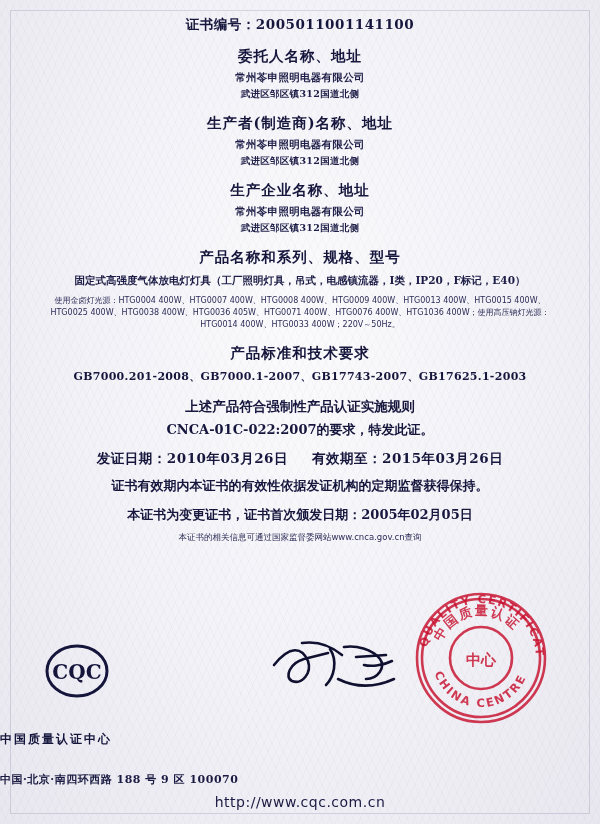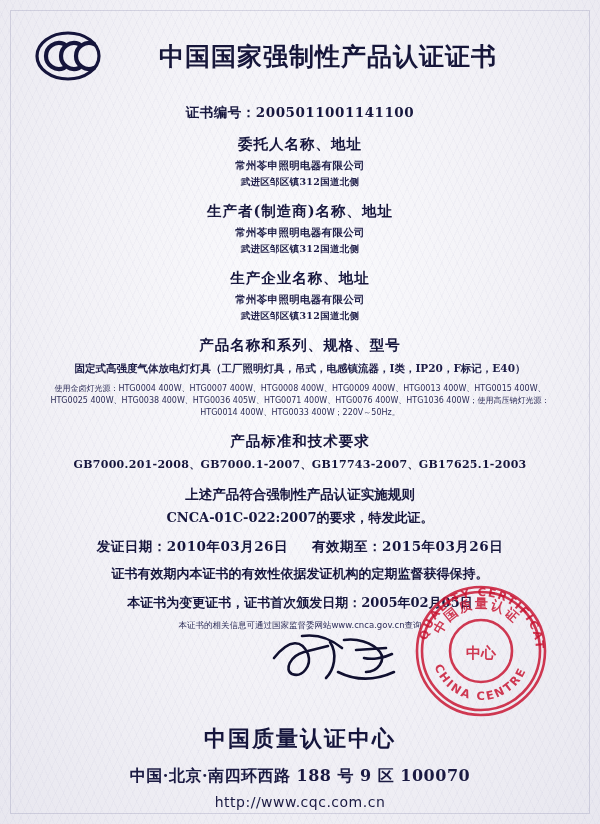--- a/index.html
+++ b/index.html
@@ -211,67 +211,51 @@
     height: 62px;
   }
   .seal {
     position: absolute;
     right: 46px;
     top: -44px;
     width: 146px;
     height: 146px;
   }
   .issuer {
-    text-align: center;
-    font-family: "DejaVu Serif", serif;
-    font-size: 22px;
+    text-align: left;
+    font-family: "DejaVu Serif", serif;
+    font-size: 12px;
     font-weight: bold;
     color: #15153c;
     letter-spacing: 2px;
     margin-top: -6px;
   }
   .address {
-    text-align: center;
-    font-family: "DejaVu Serif", serif;
-    font-size: 16px;
+    font-family: "DejaVu Serif", serif;
+    font-size: 11px;
     font-weight: bold;
     color: #1a1a42;
-    margin-top: 12px;
+    margin-top: 24px;
     letter-spacing: 0.5px;
   }
   .website {
     text-align: center;
     font-family: "DejaVu Sans", sans-serif;
     font-size: 14px;
     color: #1a1a42;
     margin-top: 7px;
     letter-spacing: 0.5px;
   }
 </style>
 </head>
 <body>
 
 <div class="cert">
   <div class="border-frame"></div>
 
-  <div class="header">
-    <div class="ccc-logo">
-      <svg width="78" height="52" viewBox="0 0 78 52">
-        <g fill="none" stroke="#15153c" stroke-width="3.2">
-          <ellipse cx="34" cy="26" rx="31" ry="23"></ellipse>
-        </g>
-        <g fill="none" stroke="#15153c" stroke-width="4.2" stroke-linecap="round">
-          <path d="M30 14 A13 13 0 1 0 30 38"></path>
-          <path d="M45 14 A13 13 0 1 0 45 38"></path>
-          <path d="M60 14 A13 13 0 1 0 60 38"></path>
-        </g>
-      </svg>
-    </div>
-    <div class="title">中国国家强制性产品认证证书</div>
-  </div>
 
   <div class="cert-no">证书编号：2005011001141100</div>
 
   <div class="section">
     <div class="section-label">委托人名称、地址</div>
     <div class="section-line">常州苓申照明电器有限公司</div>
     <div class="section-line small">武进区邹区镇312国道北侧</div>
   </div>
 
   <div class="section">
@@ -310,20 +294,28 @@
 
   <div class="change-note">
     <span>本证书为变更证书，证书首次颁发日期：</span><span>2005年02月05日</span>
   </div>
 
   <div class="verify-note">本证书的相关信息可通过国家监督委网站www.cnca.gov.cn查询</div>
 
   <div class="footer">
     <div class="sign-row">
 
+      <div class="cqc-logo">
+        <svg width="66" height="56" viewBox="0 0 66 56">
+          <g fill="none" stroke="#15153c" stroke-width="3">
+            <ellipse cx="33" cy="28" rx="30" ry="25"></ellipse>
+          </g>
+          <text x="33" y="36" text-anchor="middle" font-family="DejaVu Serif, serif" font-size="20" font-weight="bold" fill="#15153c">CQC</text>
+        </svg>
+      </div>
 
 
       <div class="signature">
         <svg width="130" height="62" viewBox="0 0 130 62">
           <g fill="none" stroke="#101030" stroke-width="2.6" stroke-linecap="round">
             <path d="M6 30 C 22 10, 34 12, 40 26 C 44 38, 34 50, 24 46 C 16 42, 22 28, 36 24 L 60 18"></path>
             <path d="M34 8 C 48 6, 62 10, 74 20"></path>
             <path d="M62 14 C 70 26, 66 42, 58 50"></path>
             <path d="M76 12 C 88 10, 104 14, 112 24 C 118 32, 110 44, 98 44"></path>
             <path d="M88 22 L 118 20"></path>

